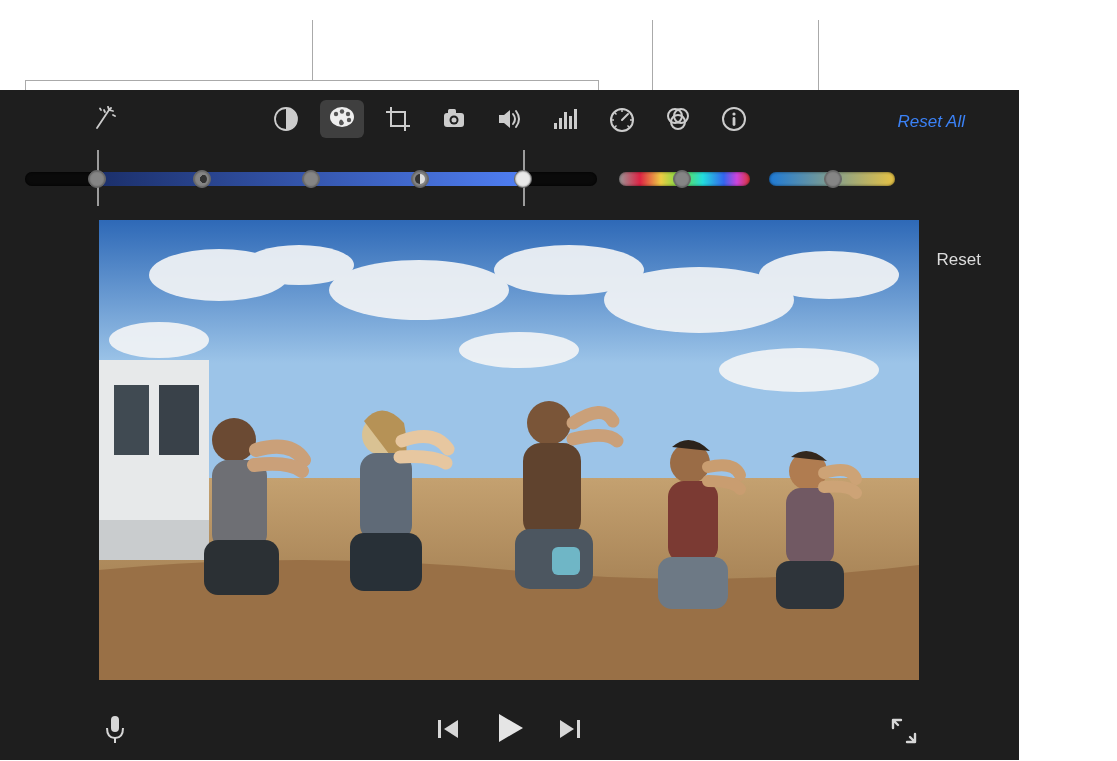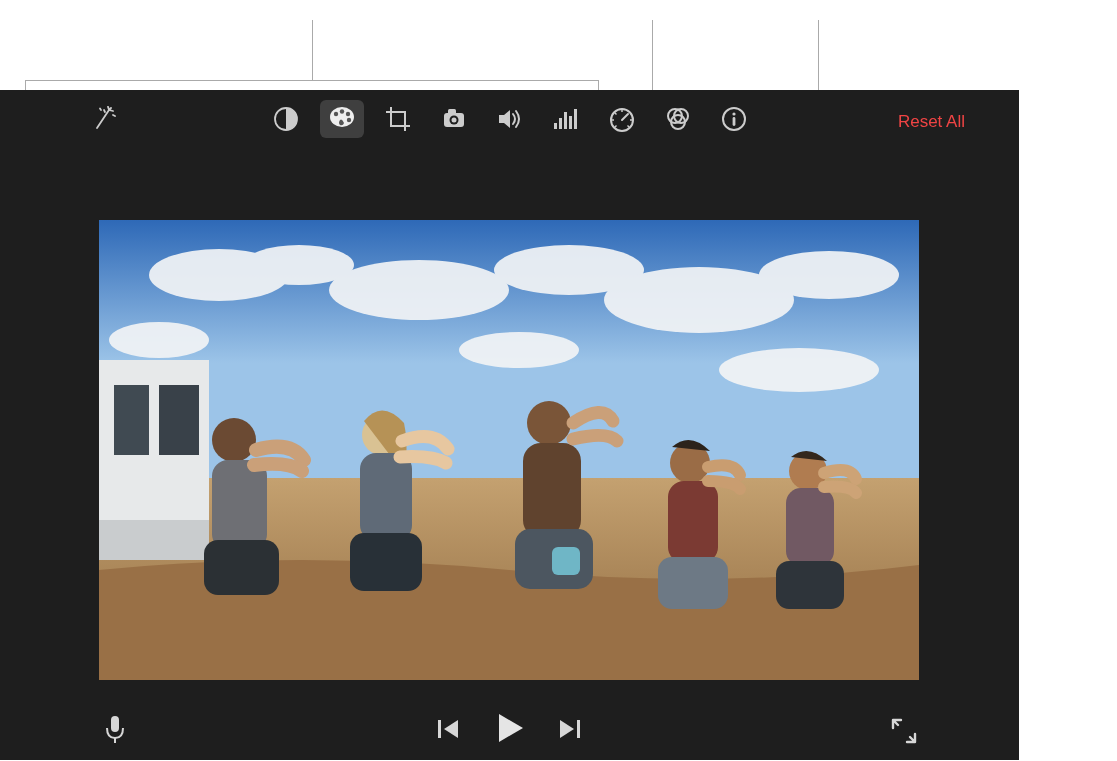--- a/index.html
+++ b/index.html
@@ -55,23 +55,24 @@
   .tool-btn.selected {
     background: #3f3f3f;
     color: #fff;
   }
   .tool-btn svg { display: block; }
 
   .reset-all {
     position: absolute;
     right: 54px;
     top: 16px;
-    color: #ef4444;
+    color: #3b82f6;
     font-size: 17px;
     cursor: pointer;
+    font-style: italic;
   }
   .reset {
     position: absolute;
     right: 38px;
     top: 82px;
     color: #dcdcdc;
     font-size: 17px;
     cursor: pointer;
   }
 
@@ -263,20 +264,53 @@
         <svg width="26" height="26" viewBox="0 0 26 26">
           <circle cx="13" cy="13" r="11" fill="none" stroke="#ccc" stroke-width="2"></circle>
           <circle cx="13" cy="8" r="1.6" fill="#ccc"></circle>
           <rect x="11.6" y="11" width="2.8" height="9" rx="1.4" fill="#ccc"></rect>
         </svg>
       </div>
 
       <div class="reset-all">Reset All</div>
     </div>
 
+    <div class="sliders-row">
+
+      <div class="multi-track" style="left:25px; width:572px; top:4px;">
+        <div class="multi-fill" style="left:12.5%; width:74.5%;"></div>
+
+        <div class="range-marker" style="left:12.5%;"></div>
+        <div class="range-marker" style="left:87%;"></div>
+
+        <div class="slider-thumb" style="left:12.5%;"></div>
+        <div class="slider-thumb" style="left:31%;">
+          <div style="position:absolute;inset:3px;border-radius:50%;background:radial-gradient(circle at 70% 50%, #333 48%, transparent 50%);"></div>
+        </div>
+        <div class="slider-thumb" style="left:50%;"></div>
+        <div class="slider-thumb" style="left:69%;">
+          <div style="position:absolute;inset:3px;border-radius:50%;background:linear-gradient(to right,#333 50%,#ddd 50%);"></div>
+        </div>
+        <div class="slider-thumb" style="left:87%; background:#e8e8e8;"></div>
+      </div>
+
+      <div class="slider-track" style="left:619px; width:131px; top:4px;
+                  background:linear-gradient(to right,#999999 0%, #d24 16%, #ec4 32%, #6d4 48%, #2dd 64%, #36e 80%, #c4d 90%, #d33 100%);
+                  box-shadow: inset 0 0 3px rgba(0,0,0,.6);">
+        <div class="slider-thumb" style="left:48%;"></div>
+      </div>
+
+      <div class="slider-track" style="left:769px; width:126px; top:4px;
+                  background:linear-gradient(to right,#1e7ad6,#e6c245);
+                  box-shadow: inset 0 0 3px rgba(0,0,0,.6);">
+        <div class="slider-thumb" style="left:51%;"></div>
+      </div>
+
+      <div class="reset">Reset</div>
+    </div>
 
     <div class="preview">
       <svg viewBox="0 0 820 460" preserveAspectRatio="none">
 
         <defs>
           <linearGradient id="sky" x1="0" y1="0" x2="0" y2="1">
             <stop offset="0" stop-color="#2e69b7"></stop>
             <stop offset="0.55" stop-color="#9cc4e8"></stop>
           </linearGradient>
           <linearGradient id="ground" x1="0" y1="0" x2="0" y2="1">

